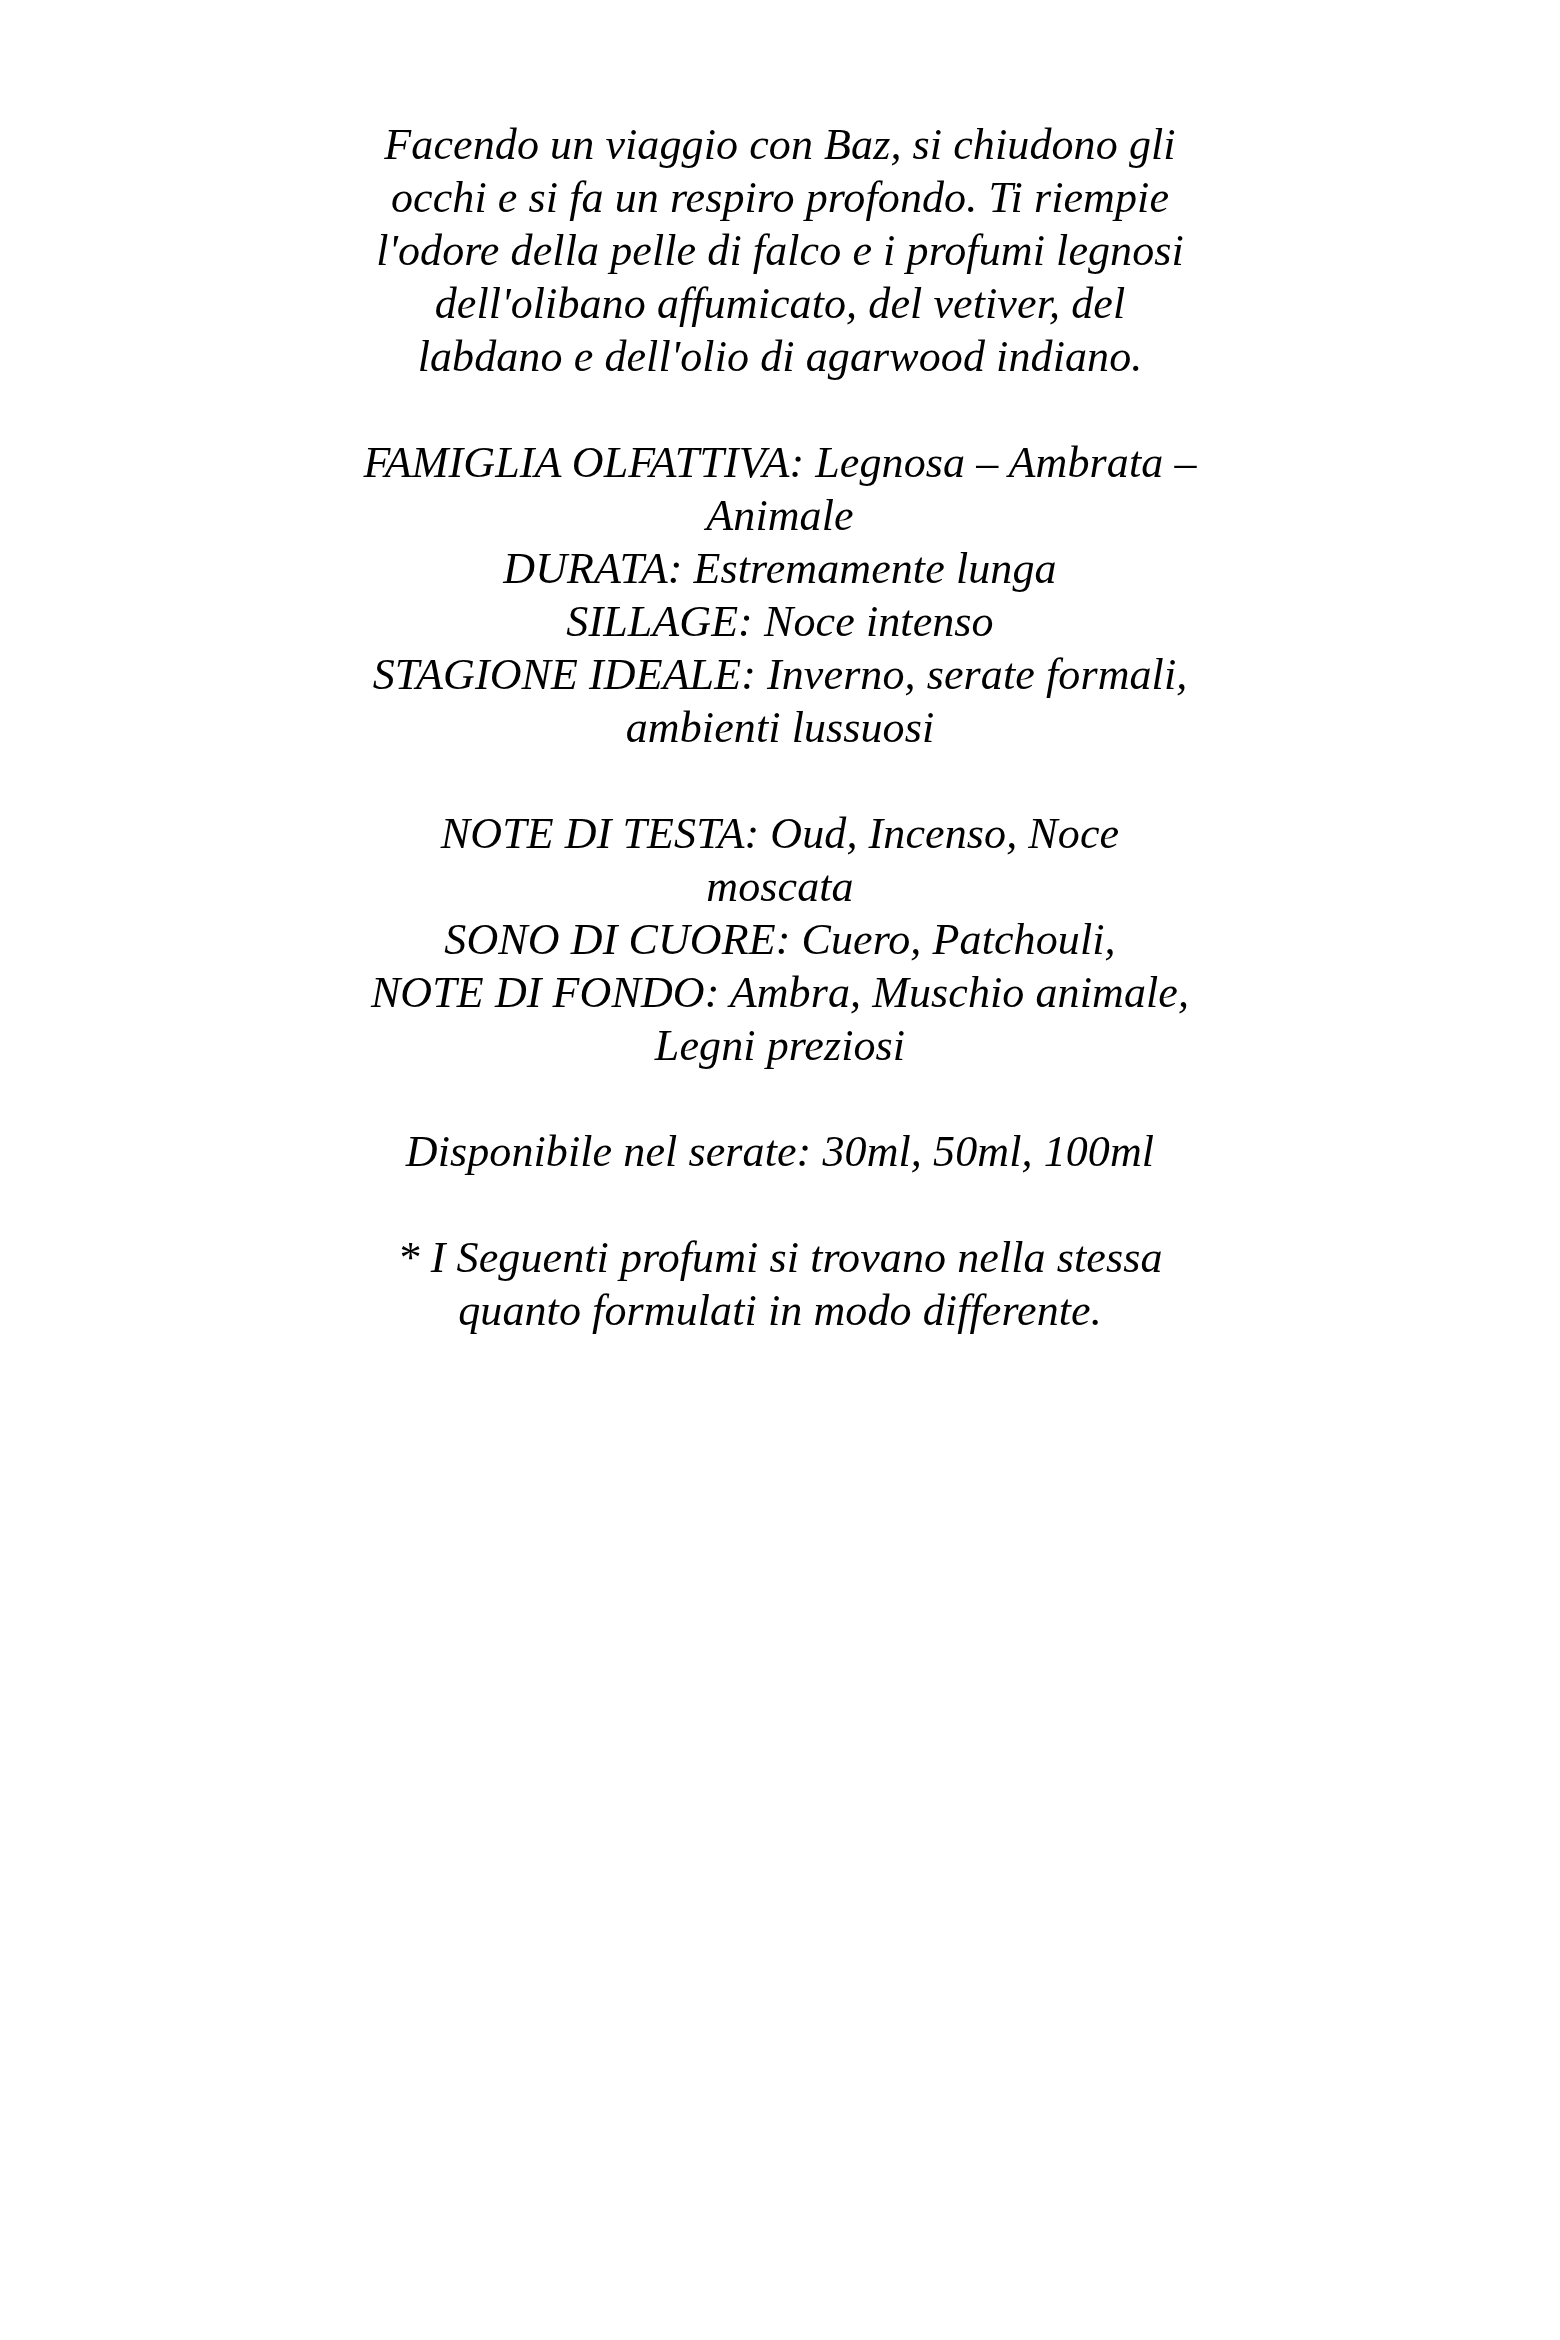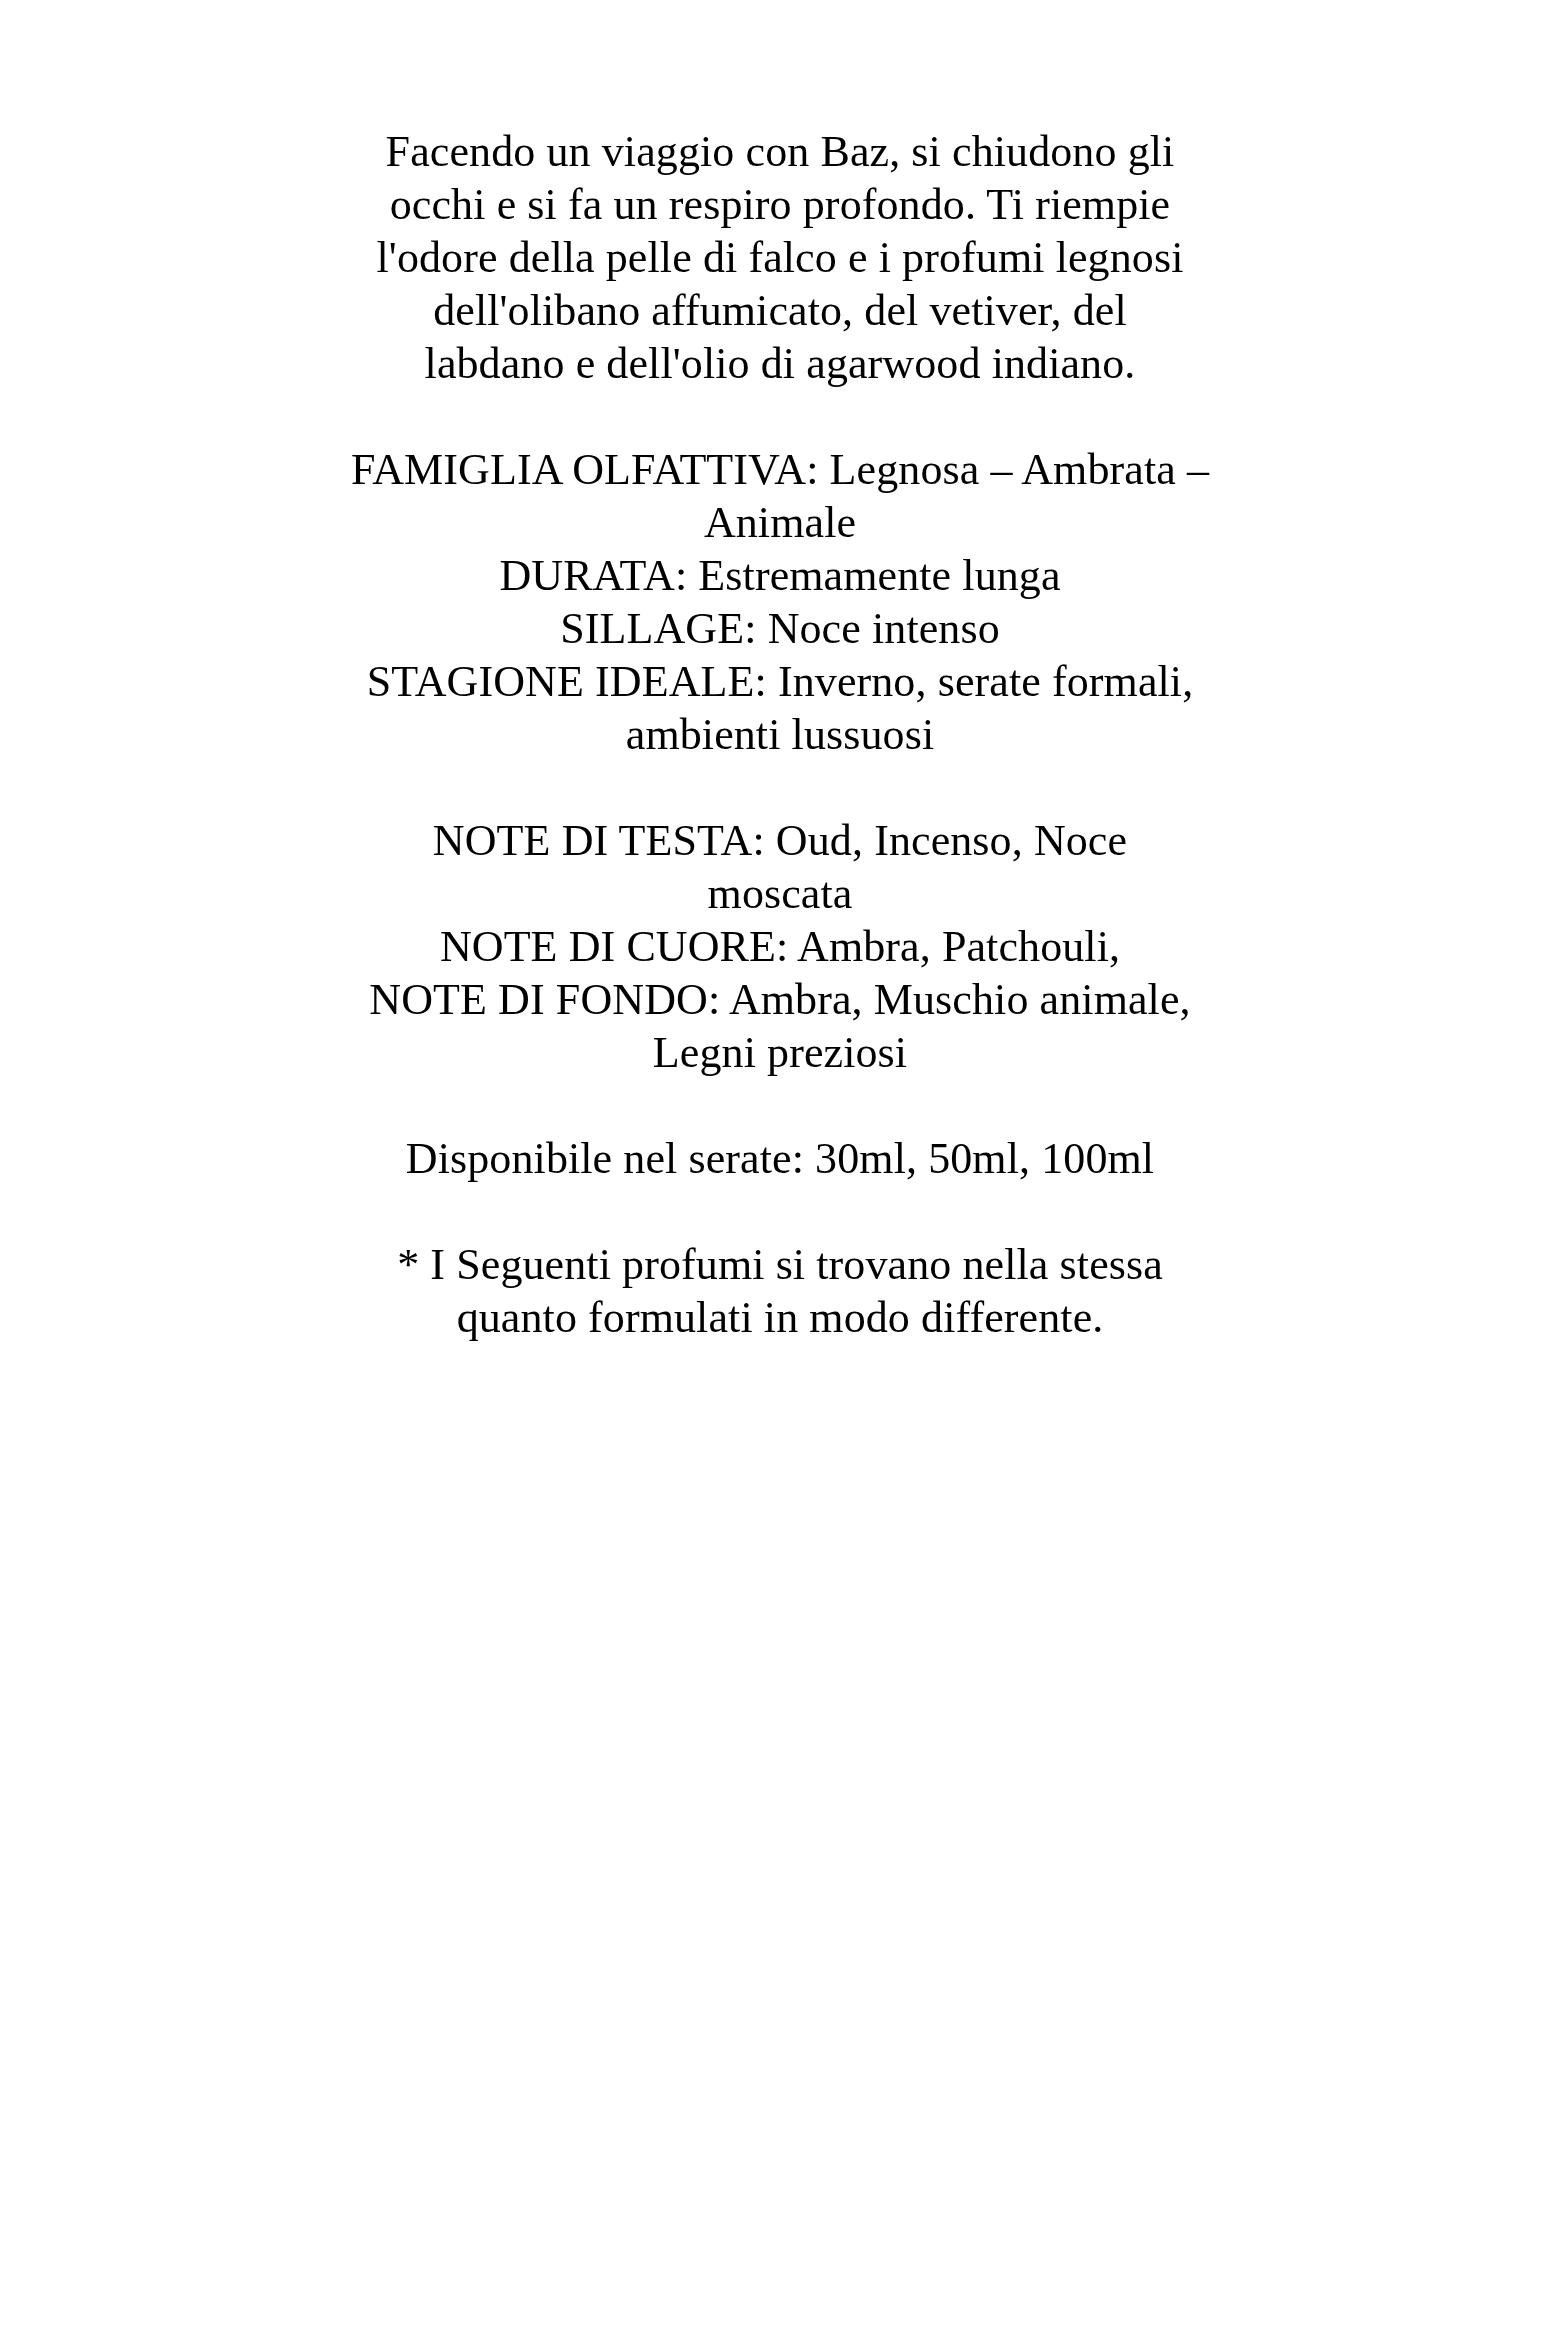--- a/index.html
+++ b/index.html
@@ -22,21 +22,22 @@
     height: 2341px;
     padding: 117px 146px 0 146px;
     background: #ffffff;
   }
   .doc {
     width: 1268px;
     margin: 0 auto;
     text-align: center;
   }
   .block {
-    margin: 8px;
+    margin: 1px;
+    font-style: italic;
   }
   .block + .block {
     margin-top: 53px; 
   }
   .line {
     display: block;
     font-size: 44px;
     line-height: 53px;
     letter-spacing: 0.1px;
     white-space: pre-wrap;
@@ -62,21 +63,21 @@
       <span class="line">Animale</span>
       <span class="line">DURATA: Estremamente lunga</span>
       <span class="line">SILLAGE: Noce intenso</span>
       <span class="line">STAGIONE IDEALE: Inverno, serate formali,</span>
       <span class="line">ambienti lussuosi</span>
     </div>
 
     <div class="block">
       <span class="line">NOTE DI TESTA: Oud, Incenso, Noce</span>
       <span class="line">moscata</span>
-      <span class="line">NOTE DI CUORE: Ambra, Patchouli,</span>
+      <span class="line">SONO DI CUORE: Cuero, Patchouli,</span>
       <span class="line">NOTE DI FONDO: Ambra, Muschio animale,</span>
       <span class="line">Legni preziosi</span>
     </div>
 
     <div class="block">
       <span class="line">Disponibile nel serate: 30ml, 50ml, 100ml</span>
     </div>
 
     <div class="block">
       <span class="line">* I Seguenti profumi si trovano nella stessa</span>

